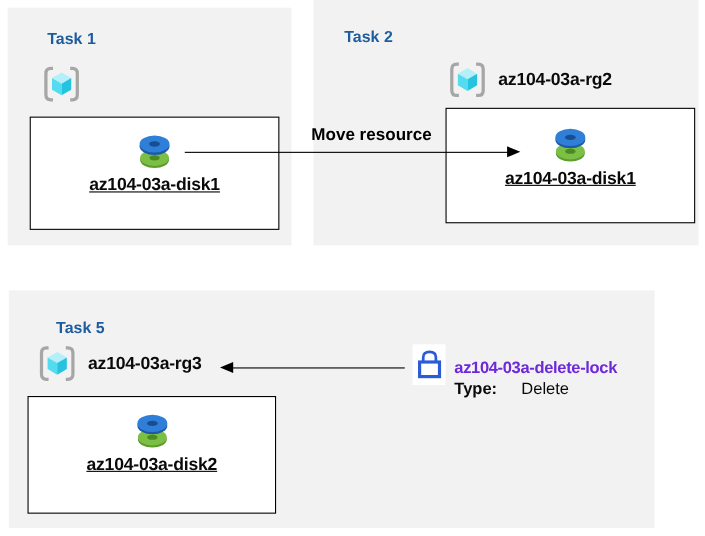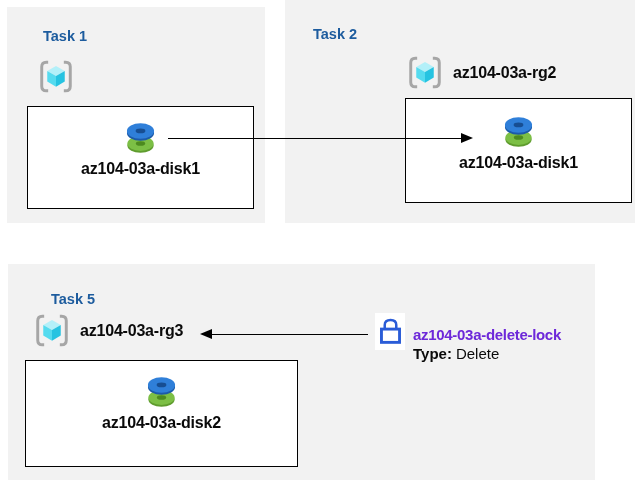--- a/index.html
+++ b/index.html
@@ -28,42 +28,42 @@
   .title-t3{left:27px;top:10px;}
 
   .rg-row{position:absolute;display:flex;align-items:center;gap:9px;}
   .rg-t1{left:30px;top:52px;}
   .rg-t2{left:121px;top:55px;}
   .rg-t3{left:25px;top:49px;}
   .rg-label{font-size:16px;font-weight:700;letter-spacing:-0.2px;white-space:nowrap;color:#0a0a0a;}
 
   .res-box{
     position:absolute;background:#ffffff;border:1.5px solid #000;box-sizing:border-box;
-    display:flex;flex-direction:column;align-items:center;
+    display:flex;flex-direction:column;align-items:center;text-decoration:underline;
   }
   .box-t1{left:20px;top:99px;width:227px;height:103px;padding-top:14px;}
   .box-t2{left:120px;top:98px;width:227px;height:105px;padding-top:16px;}
-  .box-t3{left:17px;top:96px;width:273px;height:107px;padding-top:14px;}
+  .box-t3{left:17px;top:96px;width:226px;height:107px;padding-top:14px;}
   .res-label{font-size:16px;font-weight:700;letter-spacing:-0.2px;margin-top:6px;white-space:nowrap;color:#0a0a0a;}
 
   .move-label{position:absolute;left:283px;top:114px;font-size:15.5px;font-weight:700;white-space:nowrap;color:#000;}
 
   .arrow-line{position:absolute;height:0;border-top:1.6px solid var(--line-black);}
   .line-move{left:168px;top:138px;width:294px;}
   .line-lock{left:211px;top:334px;width:157px;}
   .arrow-head{position:absolute;width:0;height:0;}
   .head-move{left:461px;top:133px;border-top:5.6px solid transparent;border-bottom:5.6px solid transparent;border-left:12px solid var(--line-black);}
   .head-lock{left:200px;top:329px;border-top:5.6px solid transparent;border-bottom:5.6px solid transparent;border-right:12px solid var(--line-black);}
 
   .lock-box{position:absolute;left:375px;top:313px;width:30px;height:37px;background:#ffffff;display:flex;align-items:center;justify-content:center;}
   .lock-text{position:absolute;left:413px;top:325px;}
   .lock-name{font-size:15px;line-height:19px;font-weight:700;letter-spacing:-0.3px;white-space:nowrap;color:#6d28d9;}
   .lock-type{font-size:15px;line-height:19px;white-space:nowrap;color:#0a0a0a;}
   .lock-type-label{font-weight:700;}
-  .lock-type-value{margin-left:4px;}
+  .lock-type-value{margin-left:22px;}
 
   .icon{display:inline-flex;line-height:0;}
   .bracket{fill:none;stroke:var(--bracket-gray);stroke-width:3.2;}
   .cube-top{fill:#b3f0f9;}
   .cube-left{fill:#55dbef;}
   .cube-right{fill:var(--cube-cyan);}
   .disk-blue{fill:var(--disk-blue);}
   .disk-blue-dark{fill:#1c5aa8;}
   .disk-blue-hole{fill:#174e92;}
   .disk-green{fill:var(--disk-green);}
@@ -156,20 +156,21 @@
           <ellipse class="disk-green-hole" cx="18" cy="23.2" rx="4.8" ry="2.4"></ellipse>
           <ellipse class="disk-blue-dark" cx="18" cy="12.4" rx="14" ry="8"></ellipse>
           <ellipse class="disk-blue" cx="18" cy="10.2" rx="14" ry="8"></ellipse>
           <ellipse class="disk-blue-hole" cx="18" cy="10.2" rx="5" ry="2.5"></ellipse>
         </svg>
       </span>
       <span class="res-label">az104-03a-disk2</span>
     </div>
   </section>
 
+  <div class="move-label">Move resource</div>
   <div class="arrow-line line-move"></div>
   <div class="arrow-head head-move"></div>
 
   <div class="arrow-line line-lock"></div>
   <div class="arrow-head head-lock"></div>
 
   <div class="lock-box">
     <span class="icon">
       <svg width="25" height="29" viewBox="0 0 26 30">
         <path class="lock-shackle" d="M7 14 V8.2 Q7 3 13 3 Q19 3 19 8.2 V14"></path>

